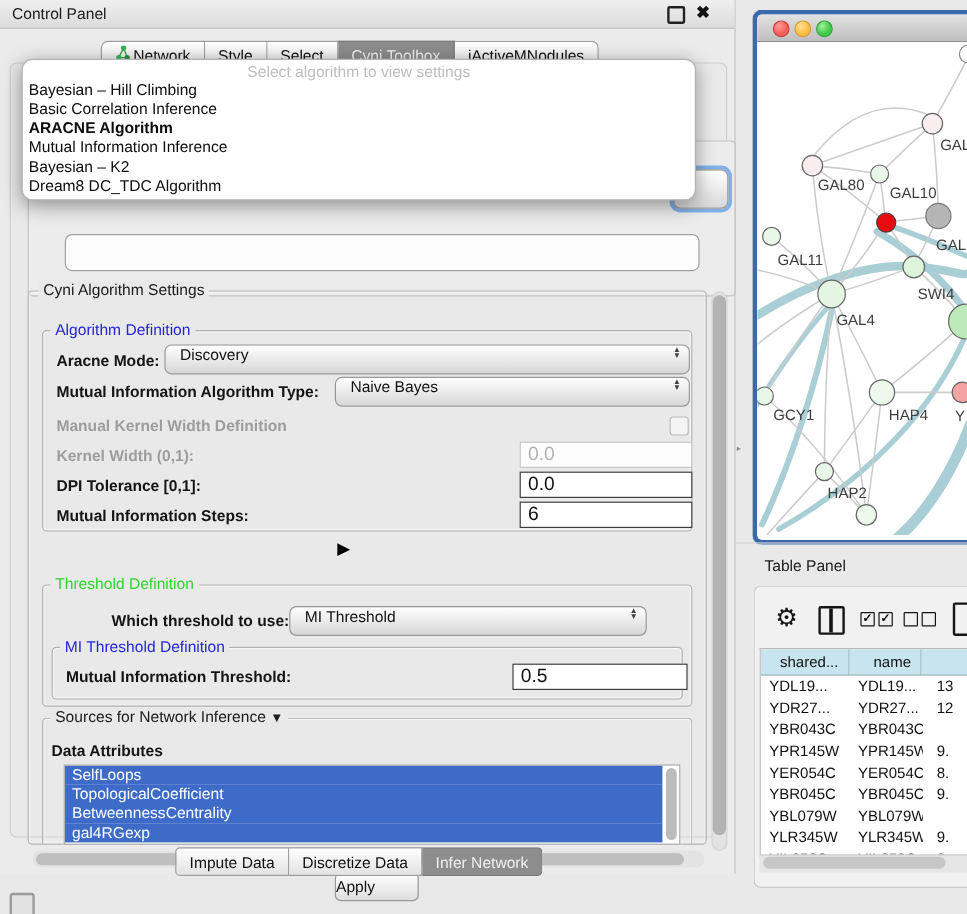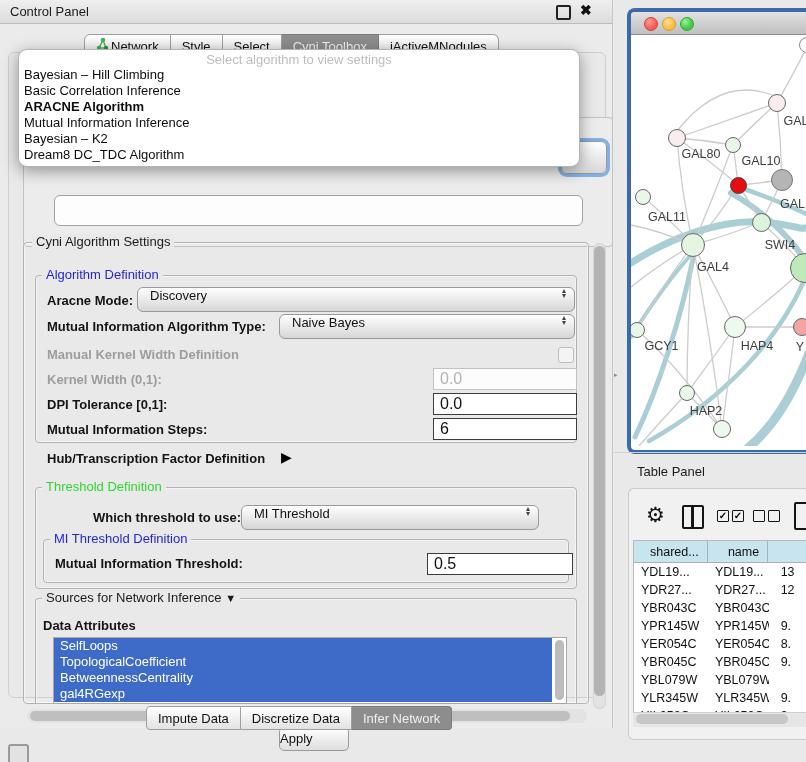--- a/index.html
+++ b/index.html
@@ -179,21 +179,20 @@
     </div>
     <span class="lbl dis" style="left:38px;top:294px">Manual Kernel Width Definition</span>
     <span class="chk" style="left:549px;top:294px"></span>
     <span class="lbl dis" style="left:38px;top:319px">Kernel Width (0,1):</span>
     <div class="field dis" style="left:424px;top:315px;width:130px">0.0</div>
     <span class="lbl" style="left:38px;top:344px">DPI Tolerance [0,1]:</span>
     <div class="field" style="left:424px;top:340px;width:130px">0.0</div>
     <span class="lbl" style="left:38px;top:369px">Mutual Information Steps:</span>
     <div class="field" style="left:424px;top:365px;width:130px">6</div>
 
-    <span class="lbl" style="left:38px;top:398px">Hub/Transcription Factor Definition</span>
     <span class="abs" style="left:272px;top:396px;font-size:14px;color:#000">▶</span>
 
     <div id="grp-threshold" class="grp">
       <span class="grp-title t-green" style="left:6px">Threshold Definition</span>
     </div>
     <span class="lbl" style="left:84px;top:457px">Which threshold to use:</span>
     <div class="combo" style="left:232px;top:452px;width:296px">
       <span class="ctext">MI Threshold</span>
       <span class="arrows">▴<br>▾</span>
     </div>

